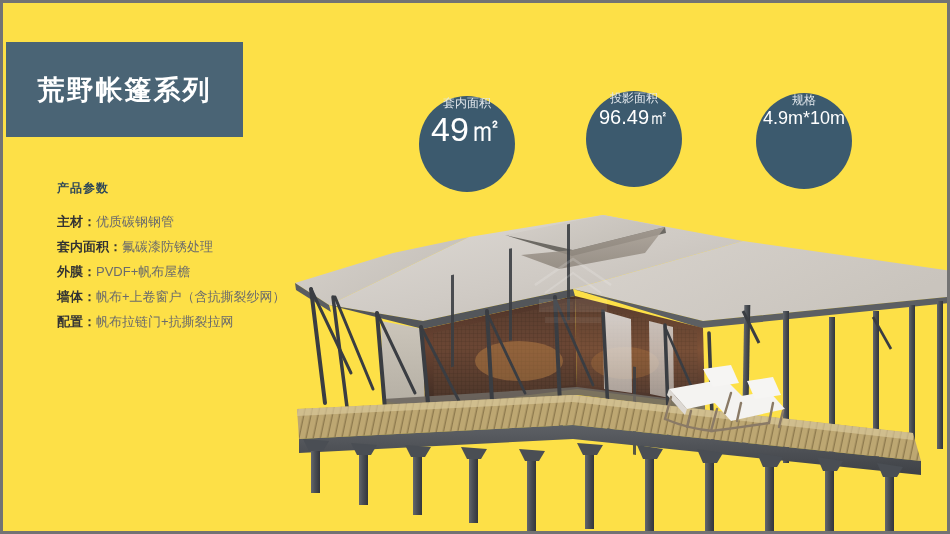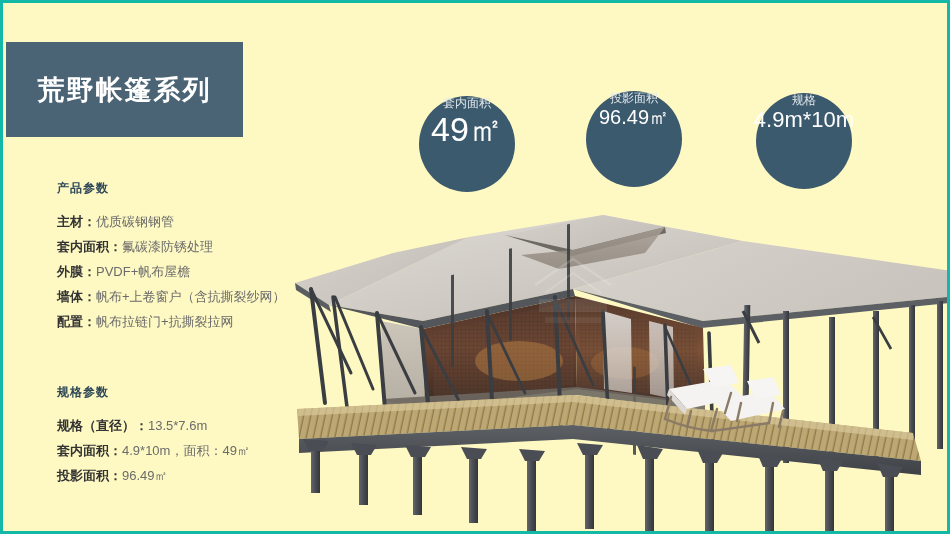--- a/index.html
+++ b/index.html
@@ -10,23 +10,23 @@
     width: 950px;
     height: 534px;
     overflow: hidden;
     background: #ffffff;
     font-family: "Liberation Sans", "DejaVu Sans", sans-serif;
   }
   #page {
     position: relative;
     width: 950px;
     height: 534px;
-    background: #fef9c3;
+    background: #fde047;
     box-sizing: border-box;
-    border: 3px solid #14b8a6;
+    border: 3px solid #737373;
     overflow: hidden;
   }
 
   
   .title-banner {
     position: absolute;
     left: 3px;
     top: 39px;
     width: 237px;
     height: 95px;
@@ -112,21 +112,21 @@
     margin-bottom: 2px;
     white-space: nowrap;
   }
   .stat-value {
     color: #ffffff;
     line-height: 1;
     white-space: nowrap;
   }
   .stat-circle.c1 .stat-value { font-size: 34px; }
   .stat-circle.c2 .stat-value { font-size: 20px; }
-  .stat-circle.c3 .stat-value { font-size: 22px; }
+  .stat-circle.c3 .stat-value { font-size: 18px; }
 
   
   .render {
     position: absolute;
     left: 270px;
     top: 190px;
     width: 680px;
     height: 344px;
     overflow: hidden;
   }
@@ -159,34 +159,20 @@
           <span class="spec-label">墙体：</span><span class="spec-value">帆布+上卷窗户（含抗撕裂纱网）</span>
         </li>
         <li class="spec-row">
           <span class="spec-label">配置：</span><span class="spec-value">帆布拉链门+抗撕裂拉网</span>
         </li>
       </ul>
     </div>
 
     <div class="group-gap"></div>
 
-    <div class="section-block">
-      <h2 class="section-heading">规格参数</h2>
-      <ul class="spec-list">
-        <li class="spec-row">
-          <span class="spec-label">规格（直径）：</span><span class="spec-value">13.5*7.6m</span>
-        </li>
-        <li class="spec-row">
-          <span class="spec-label">套内面积：</span><span class="spec-value">4.9*10m，面积：49㎡</span>
-        </li>
-        <li class="spec-row">
-          <span class="spec-label">投影面积：</span><span class="spec-value">96.49㎡</span>
-        </li>
-      </ul>
-    </div>
 
   </div>
 
   <div class="render">
     <svg width="680" height="344" viewBox="0 0 680 344" xmlns="http://www.w3.org/2000/svg">
       <defs>
         <linearGradient id="roofMain" x1="0" y1="0" x2="1" y2="1">
           <stop offset="0%" stop-color="#dedad5"></stop>
           <stop offset="55%" stop-color="#cfcac4"></stop>
           <stop offset="100%" stop-color="#bfb9b2"></stop>

